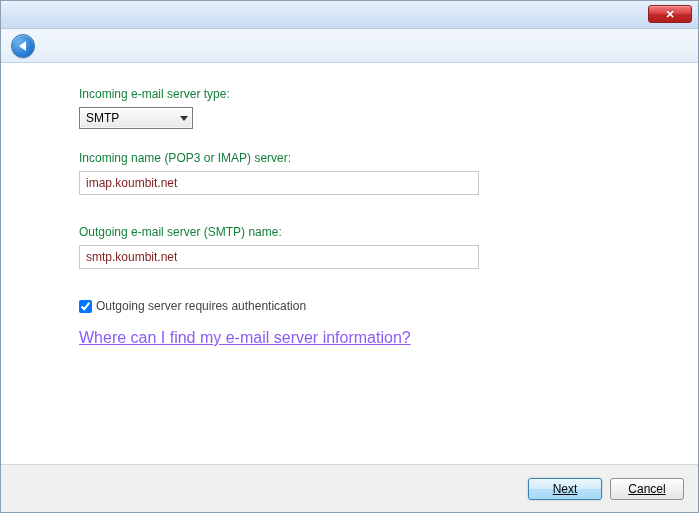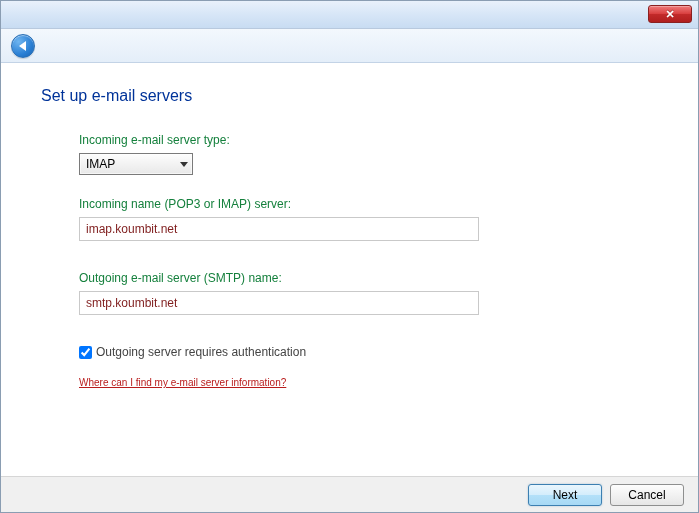--- a/index.html
+++ b/index.html
@@ -136,38 +136,39 @@
       width: 13px;
       height: 13px;
       cursor: pointer;
     }
     .checkbox-row label {
       color: #444;
       font-size: 12px;
       cursor: pointer;
     }
     .help-link {
-      color: #b91c1c;
+      color: #8b5cf6;
       text-decoration: underline;
-      font-size: 10px;
+      font-size: 16px;
       cursor: pointer;
     }
     .footer {
       position: absolute;
       bottom: 0;
       left: 0;
       right: 0;
-      height: 36px;
+      height: 48px;
       background: #f0f0f0;
       border-top: 1px solid #d6d6d6;
       display: flex;
       align-items: center;
       justify-content: flex-end;
       padding-right: 14px;
       gap: 8px;
+      text-decoration: underline;
     }
     .btn {
       min-width: 74px;
       height: 22px;
       border: 1px solid #8e8f8f;
       border-radius: 3px;
       background: linear-gradient(to bottom, #fdfdfd, #e6e6e6);
       font-size: 12px;
       font-family: inherit;
       cursor: pointer;
@@ -190,27 +191,26 @@
     </div>
   </div>
 
   <div class="navbar">
     <div class="back-btn">
       <div class="back-arrow"></div>
     </div>
   </div>
 
   <div class="content">
-    <h1 class="page-title">Set up e-mail servers</h1>
 
     <div class="form-area">
 
       <div class="field-label">Incoming e-mail server type:</div>
       <div class="select-wrap">
-        <span>IMAP</span>
+        <span>SMTP</span>
         <span class="select-caret"></span>
       </div>
 
       <div class="field-label">Incoming name (POP3 or IMAP) server:</div>
       <input type="text" class="text-input" value="imap.koumbit.net" style="">
 
       <div class="field-label">Outgoing e-mail server (SMTP) name:</div>
       <input type="text" class="text-input" value="smtp.koumbit.net" style="">
 
       <div class="checkbox-row">

